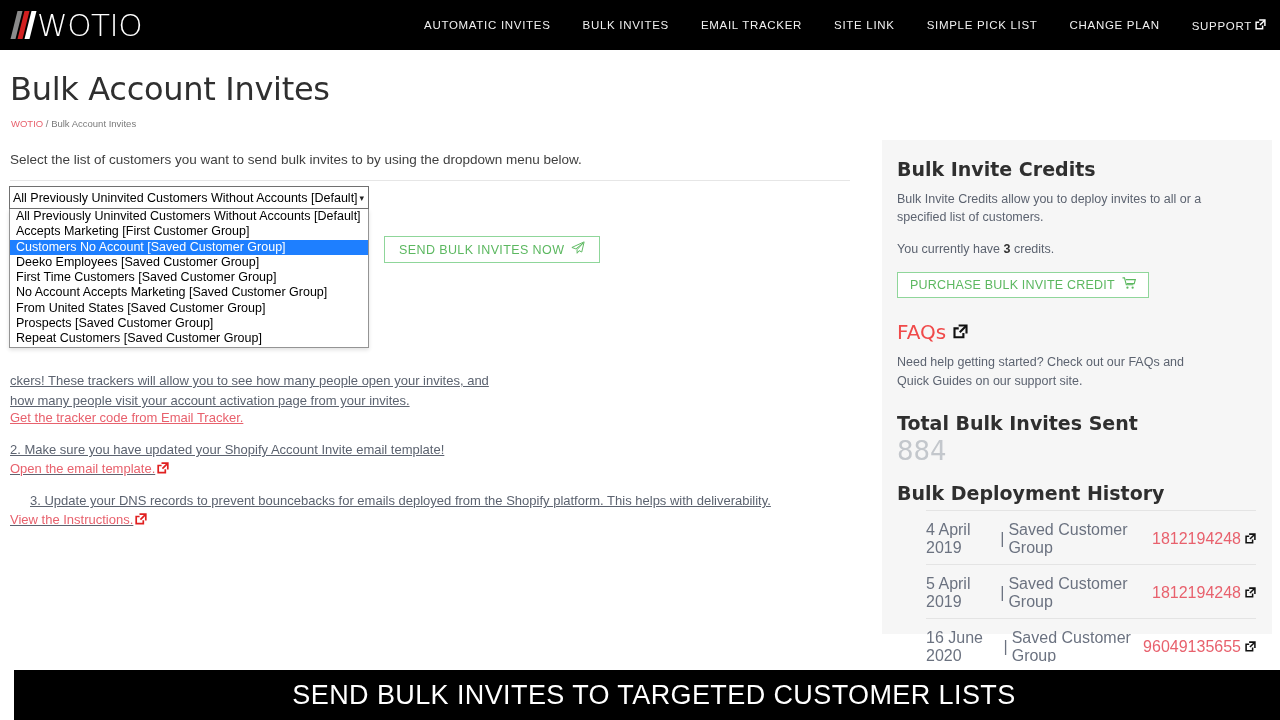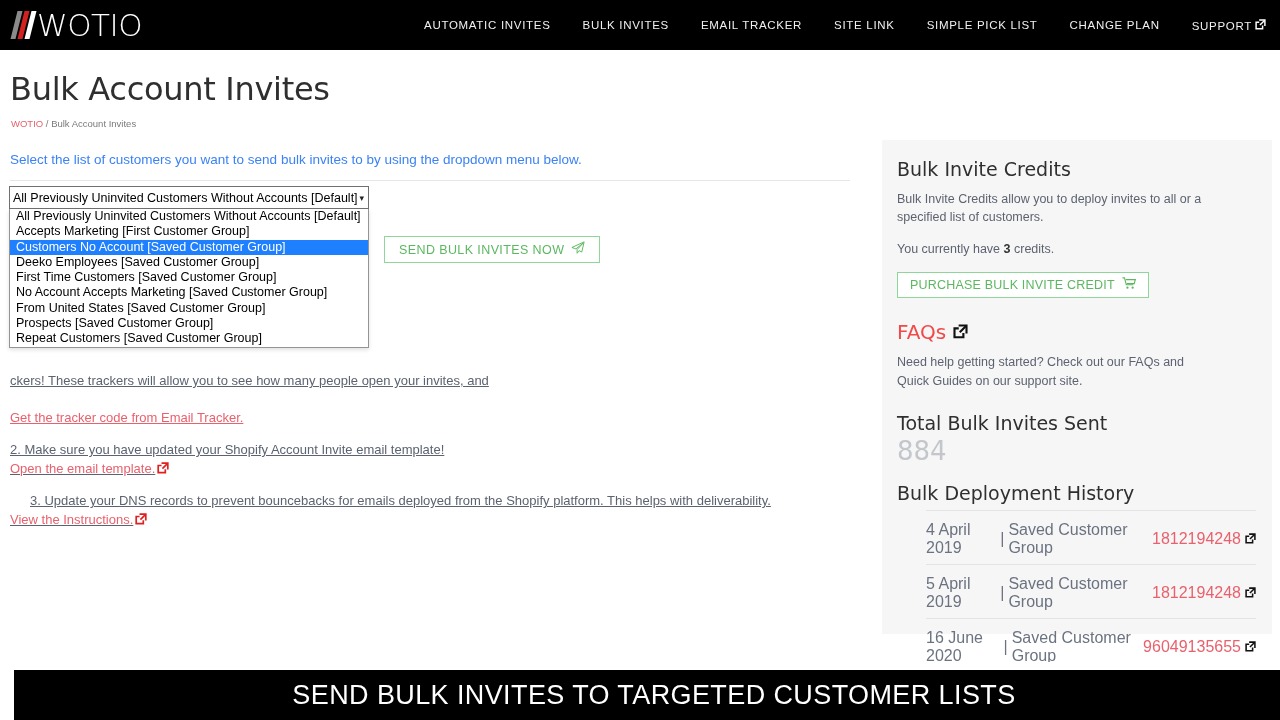--- a/index.html
+++ b/index.html
@@ -54,21 +54,21 @@
     font-family: "DejaVu Sans", sans-serif; letter-spacing: -0.3px;
   }
   #breadcrumb {
     position: absolute; left: 11px; top: 68px;
     font-size: 9.5px; color: #7a7a7a;
   }
   #breadcrumb .crumb-home { color: #e8616d; }
 
   #intro-text {
     position: absolute; left: 10px; top: 102px;
-    font-size: 13.5px; color: #3b82f6;
+    font-size: 13.5px; color: #404040;
   }
   #hr-main {
     position: absolute; left: 10px; top: 130px;
     width: 840px; height: 1px; background: #e6e6e6;
   }
 
   
   #select-wrap { position: absolute; left: 9px; top: 136px; }
   #select-box {
     width: 360px; height: 23px;
@@ -122,21 +122,21 @@
   #line-3-link { left: 10px; top: 462px; }
 
   
   #sidebar {
     position: absolute; left: 882px; top: 90px;
     width: 390px; height: 494px;
     background: #f6f6f6;
     padding: 18px 16px 0 15px;
   }
   .sb-h2 {
-    font-size: 19px; color: #2f2f2f; font-weight: 400;
+    font-size: 19px; color: #2f2f2f; font-weight: 700;
     font-family: "DejaVu Sans", sans-serif; margin: 0 0 10px 0;
   }
   .sb-p { font-size: 12.5px; color: #5c6370; line-height: 1.45; margin: 0 0 14px 0; width: 318px; }
   .sb-p b { color: #333; font-weight: 700; }
   #purchase-btn {
     display: inline-flex; align-items: center; gap: 7px;
     border: 1px solid #8fd69a; background: #ffffff;
     color: #5cb860; font-size: 12.5px; letter-spacing: 0.2px;
     height: 26px; padding: 8px 12px; margin-bottom: 16px;
   }
@@ -216,20 +216,21 @@
 
   <div class="body-line" id="line-group-link">
     <span class="link-red">et up a targeted customer group.</span><span class="ext-red"><svg width="12" height="12" viewBox="0 0 12 12">
           <path d="M4.5 1.2h6.3v6.3" stroke="#e02020" stroke-width="1.7" fill="none"></path>
           <path d="M10.4 1.6L5.4 6.6" stroke="#e02020" stroke-width="1.7"></path>
           <path d="M8.3 7.2v3.4H1.2V3.5h3.4" stroke="#e02020" stroke-width="1.7" fill="none"></path>
         </svg></span>
   </div>
 
   <div class="body-line" id="line-tracker-a">ckers! These trackers will allow you to see how many people open your invites, and</div>
+  <div class="body-line" id="line-tracker-b">how many people visit your account activation page from your invites.</div>
   <div class="body-line link-red" id="line-tracker-link">Get the tracker code from Email Tracker.</div>
 
   <div class="body-line" id="line-2">2. Make sure you have updated your Shopify Account Invite email template!</div>
   <div class="body-line" id="line-2-link">
     <span class="link-red">Open the email template.</span><span class="ext-red"><svg width="12" height="12" viewBox="0 0 12 12">
           <path d="M4.5 1.2h6.3v6.3" stroke="#e02020" stroke-width="1.7" fill="none"></path>
           <path d="M10.4 1.6L5.4 6.6" stroke="#e02020" stroke-width="1.7"></path>
           <path d="M8.3 7.2v3.4H1.2V3.5h3.4" stroke="#e02020" stroke-width="1.7" fill="none"></path>
         </svg></span>
   </div>

